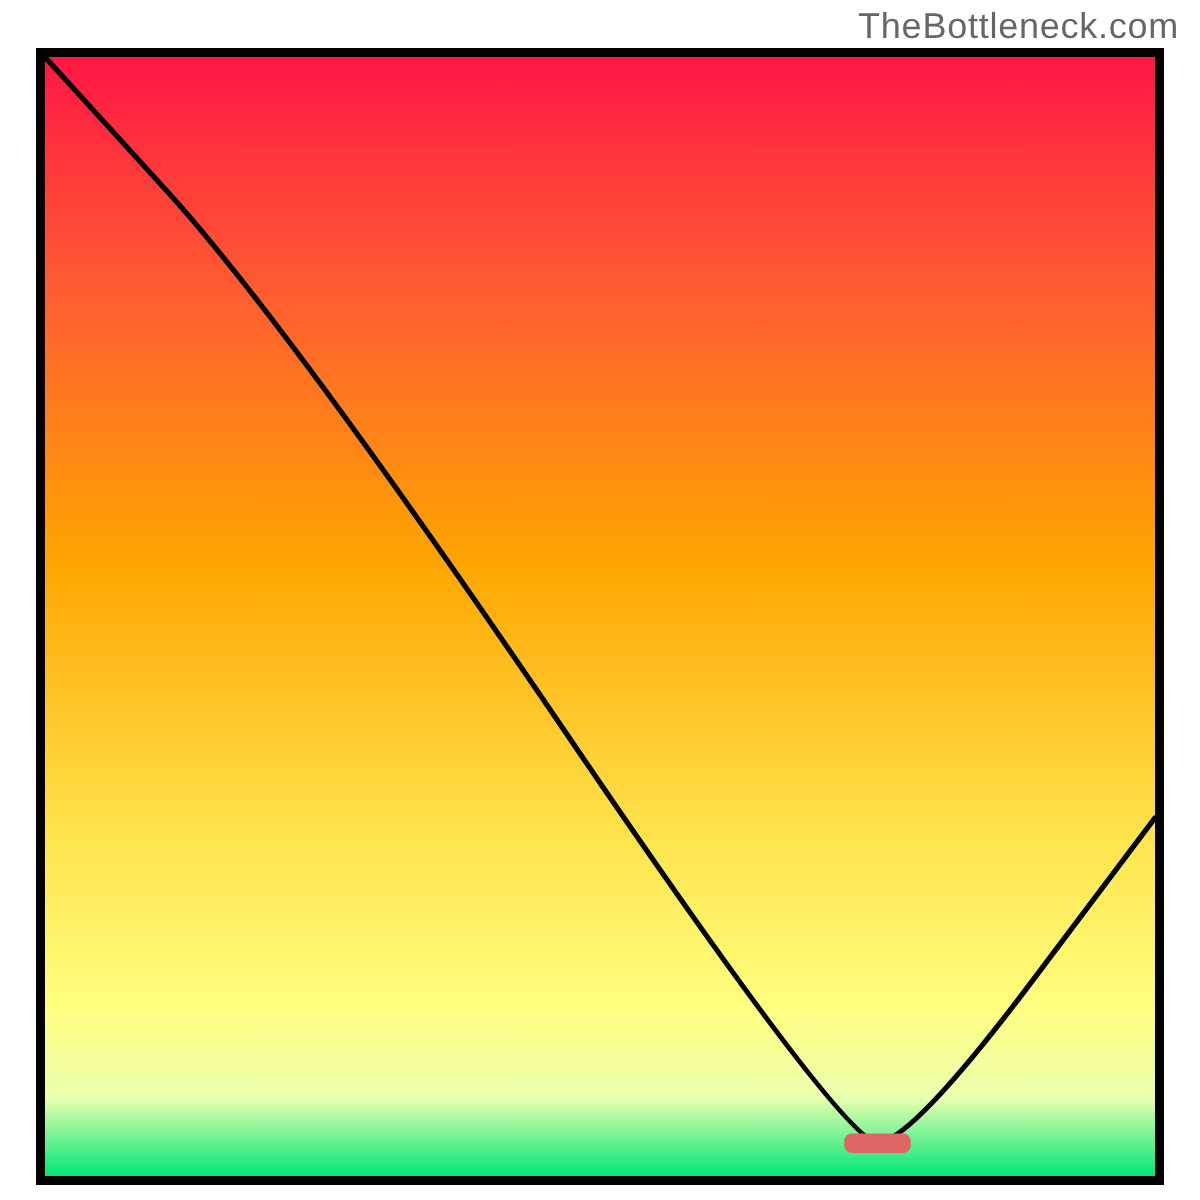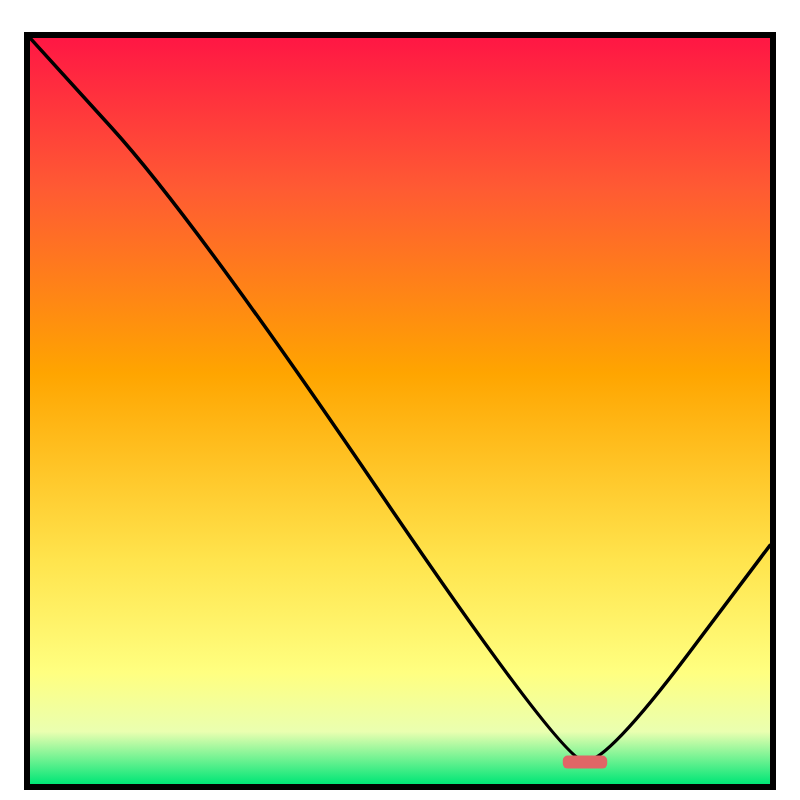--- a/index.html
+++ b/index.html
@@ -50,20 +50,21 @@
     height: 746px;
     z-index: 2;
     display: block;
   }
 </style>
 </head>
 <body>
 
 <div class="wrap">
 
+  <div class="watermark">TheBottleneck.com</div>
 
   <div class="frame"></div>
 
   <svg class="plot" viewBox="0 0 740 746" preserveAspectRatio="none">
     <defs>
       <linearGradient id="bg-grad" x1="0" y1="0" x2="0" y2="1">
           <stop offset="0%" stop-color="#ff1744"></stop>
           <stop offset="20%" stop-color="#ff5a33"></stop>
           <stop offset="45%" stop-color="#ffa500"></stop>
           <stop offset="70%" stop-color="#ffe44d"></stop>

